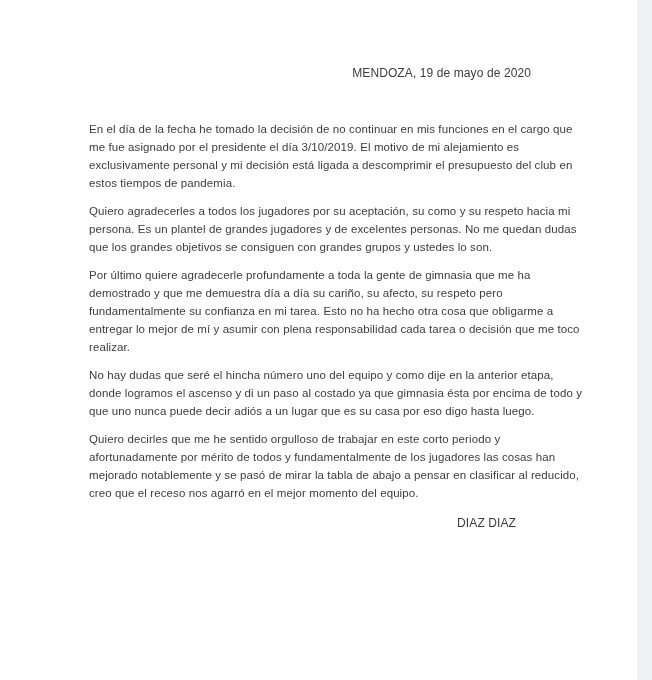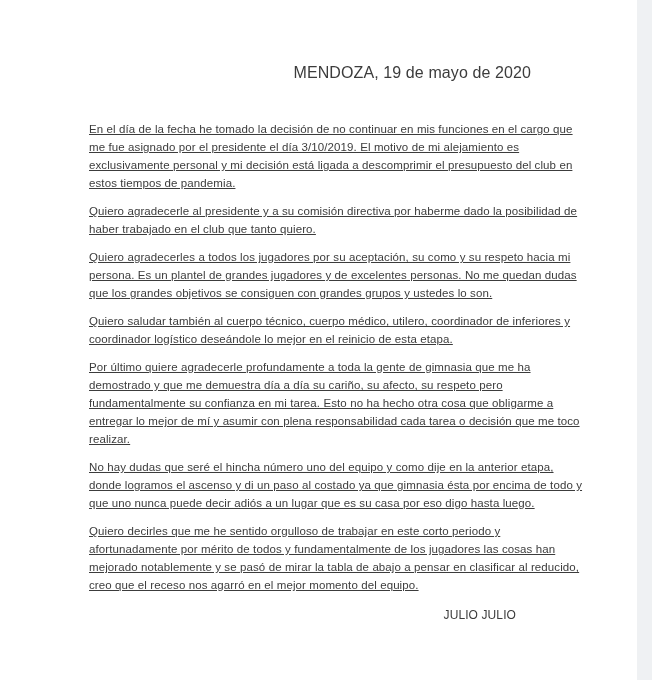--- a/index.html
+++ b/index.html
@@ -26,27 +26,26 @@
     left: 89px;
     top: 64px;
     width: 502px;
     font-size: 11.5px;
     line-height: 18px;
     letter-spacing: 0.1px;
   }
   .date-line {
     text-align: right;
     padding-right: 60px;
-    font-size: 16px;
+    font-size: 12px;
     margin: 0 0 38px 0;
   }
   .para {
     white-space: pre-line;
     margin: 0 0 10px 0;
-    text-decoration: underline;
   }
   .signature {
     text-align: right;
     padding-right: 75px;
     font-size: 12px;
     margin-top: 12px;
   }
 </style>
 </head>
 <body style="background: rgb(255, 255, 255);">
@@ -54,35 +53,31 @@
 <div class="edge-strip" style="background: rgb(239, 241, 243);"></div>
 
 <div class="letter" style="color: rgb(60, 60, 60);">
   <div class="date-line">MENDOZA, 19 de mayo de 2020</div>
 
   <div>
       <p class="para">En el día de la fecha he tomado la decisión de no continuar en mis funciones en el cargo que
 me fue asignado por el presidente el día 3/10/2019. El motivo de mi alejamiento es
 exclusivamente personal y mi decisión está ligada a descomprimir el presupuesto del club en
 estos tiempos de pandemia.</p>
-      <p class="para">Quiero agradecerle al presidente y a su comisión directiva por haberme dado la posibilidad de
-haber trabajado en el club que tanto quiero.</p>
       <p class="para">Quiero agradecerles a todos los jugadores por su aceptación, su como y su respeto hacia mi
 persona. Es un plantel de grandes jugadores y de excelentes personas. No me quedan dudas
 que los grandes objetivos se consiguen con grandes grupos y ustedes lo son.</p>
-      <p class="para">Quiero saludar también al cuerpo técnico, cuerpo médico, utilero, coordinador de inferiores y
-coordinador logístico deseándole lo mejor en el reinicio de esta etapa.</p>
       <p class="para">Por último quiere agradecerle profundamente a toda la gente de gimnasia que me ha
 demostrado y que me demuestra día a día su cariño, su afecto, su respeto pero
 fundamentalmente su confianza en mi tarea. Esto no ha hecho otra cosa que obligarme a
 entregar lo mejor de mí y asumir con plena responsabilidad cada tarea o decisión que me toco
 realizar.</p>
       <p class="para">No hay dudas que seré el hincha número uno del equipo y como dije en la anterior etapa,
 donde logramos el ascenso y di un paso al costado ya que gimnasia ésta por encima de todo y
 que uno nunca puede decir adiós a un lugar que es su casa por eso digo hasta luego.</p>
       <p class="para">Quiero decirles que me he sentido orgulloso de trabajar en este corto periodo y
 afortunadamente por mérito de todos y fundamentalmente de los jugadores las cosas han
 mejorado notablemente y se pasó de mirar la tabla de abajo a pensar en clasificar al reducido,
 creo que el receso nos agarró en el mejor momento del equipo.</p>
     </div>
 
-  <div class="signature">JULIO JULIO</div>
+  <div class="signature">DIAZ DIAZ</div>
 </div>
 
 </body></html>

